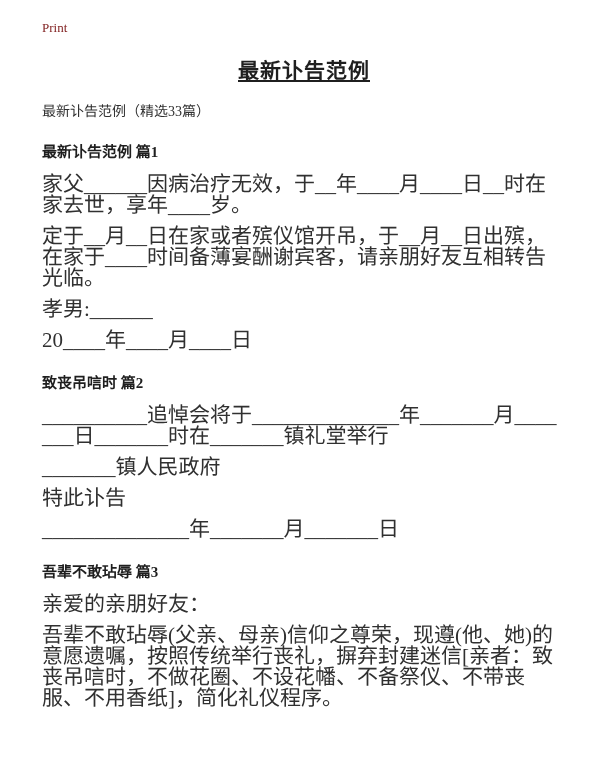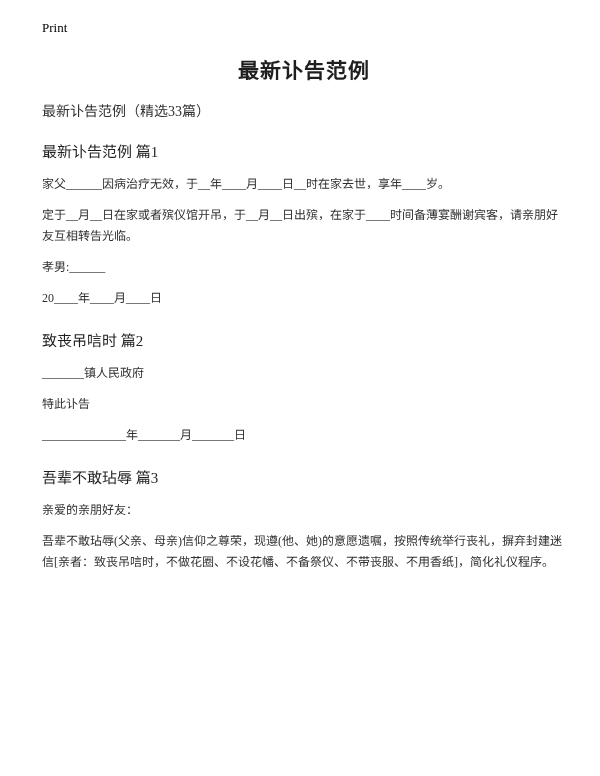--- a/index.html
+++ b/index.html
@@ -14,45 +14,46 @@
     width: 600px;
     height: 776px;
     box-sizing: border-box;
     background: #ffffff;
     padding: 18px 34px 30px 42px;
     overflow: hidden;
   }
   .print-link {
     display: inline-block;
     font-size: 13px;
-    color: #000000;
+    color: #7f1d1d;
     text-decoration: none;
     margin: 0 0 4px 0;
     cursor: pointer;
   }
   .doc-title {
     text-align: center;
     font-size: 21px;
     font-weight: bold;
     color: #1f1f1f;
     margin: 14px 0 16px 0;
     letter-spacing: 1px;
+    text-decoration: underline;
   }
   .subtitle {
     font-size: 14px;
     margin: 14px 0 18px 0;
   }
   .sec-heading {
     font-size: 15px;
-    font-weight: normal;
+    font-weight: bold;
     color: #1f1f1f;
     margin: 20px 0 13px 0;
   }
   .body-par {
-    font-size: 12px;
+    font-size: 21px;
     line-height: 21px;
     margin: 10px 0;
     word-break: break-all;
     overflow-wrap: anywhere;
   }
 </style>
 </head>
 <body>
 
 <div class="page">
@@ -66,20 +67,21 @@
   <section>
     <h2 class="sec-heading">最新讣告范例 篇1</h2>
     <p class="body-par">家父______因病治疗无效，于__年____月____日__时在家去世，享年____岁。</p>
     <p class="body-par">定于__月__日在家或者殡仪馆开吊，于__月__日出殡，在家于____时间备薄宴酬谢宾客，请亲朋好友互相转告光临。</p>
     <p class="body-par">孝男:______</p>
     <p class="body-par">20____年____月____日</p>
   </section>
 
   <section>
     <h2 class="sec-heading">致丧吊唁时 篇2</h2>
+    <p class="body-par">__________追悼会将于______________年_______月_______日_______时在_______镇礼堂举行</p>
     <p class="body-par">_______镇人民政府</p>
     <p class="body-par">特此讣告</p>
     <p class="body-par">______________年_______月_______日</p>
   </section>
 
   <section>
     <h2 class="sec-heading">吾辈不敢玷辱 篇3</h2>
     <p class="body-par">亲爱的亲朋好友：</p>
     <p class="body-par">吾辈不敢玷辱(父亲、母亲)信仰之尊荣，现遵(他、她)的意愿遗嘱，按照传统举行丧礼，摒弃封建迷信[亲者：致丧吊唁时，不做花圈、不设花幡、不备祭仪、不带丧服、不用香纸]，简化礼仪程序。</p>
 

